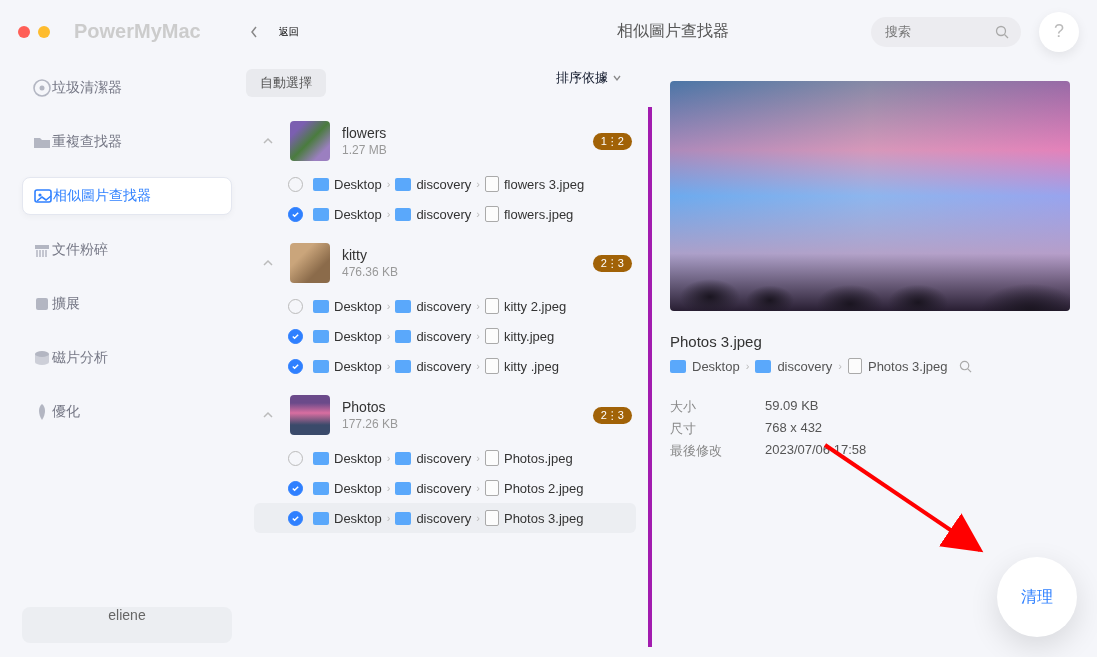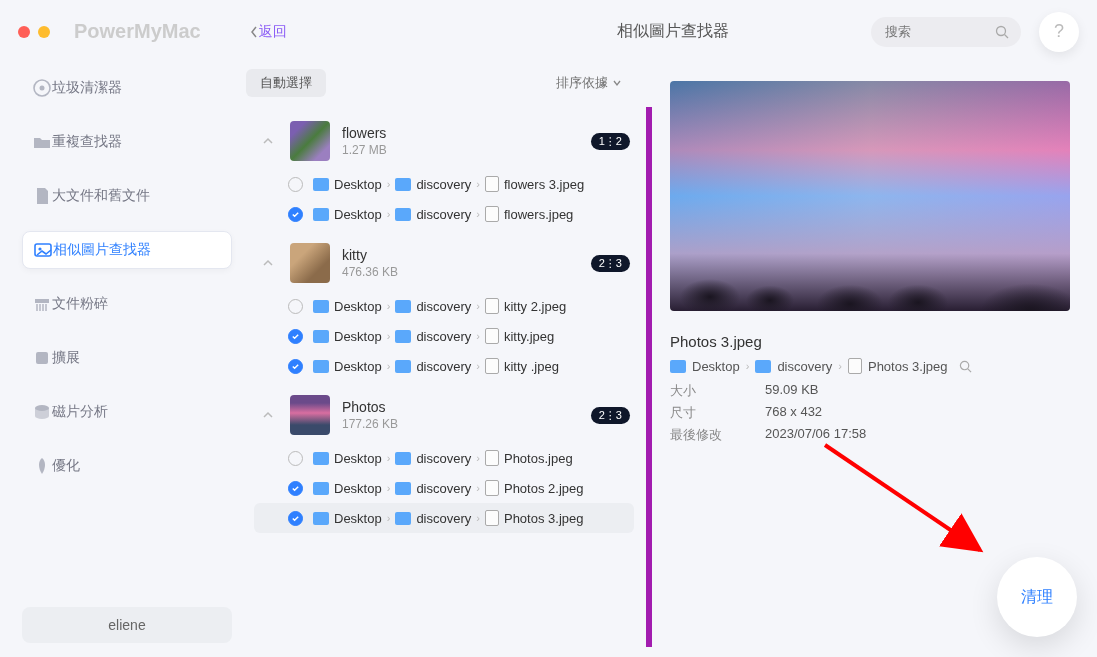--- a/index.html
+++ b/index.html
@@ -5,55 +5,55 @@
 * { margin: 0; padding: 0; box-sizing: border-box; font-family: -apple-system, "Helvetica Neue", Arial, sans-serif; }
 body { width: 1097px; height: 657px; background: #f5f6fa; color: #333; position: relative; overflow: hidden; border-radius: 10px; }
 
 
 .header { height: 63px; display: flex; align-items: center; padding: 10px 18px; }
 .traffic { display: flex; gap: 8px; }
 .dot { width: 12px; height: 12px; border-radius: 50%; }
 .dot.red { background: #ff5f57; }
 .dot.yellow { background: #febc2e; }
 .app-title { margin-left: 24px; font-size: 20px; font-weight: 600; color: #ccc; }
-.back { display: flex; align-items: center; gap: 0; margin-left: 48px; color: #8b5cf6; font-size: 14px; cursor: pointer; }
+.back { display: flex; align-items: center; gap: 20px; margin-left: 48px; color: #000000; font-size: 10px; cursor: pointer; }
 .page-title { margin-left: auto; margin-right: 142px; font-size: 16px; color: #555; }
 .search-wrap { position: relative; }
 .search-input { width: 150px; height: 30px; border: none; background: #ececf0; border-radius: 15px; padding: 0 34px 0 14px; font-size: 13px; color: #666; }
 .search-icon { position: absolute; right: 12px; top: 50%; transform: translateY(-50%); color: #aaa; }
 .help { width: 40px; height: 40px; border-radius: 50%; background: #fff; margin-left: 18px; display: flex; align-items: center; justify-content: center; color: #bbb; font-size: 18px; box-shadow: 0 4px 12px rgba(0,0,0,0.08); }
 
 
 .main { display: flex; height: calc(657px - 63px); }
 
 
 .sidebar { width: 246px; padding: 6px 14px 14px 22px; display: flex; flex-direction: column; }
 .nav { display: flex; flex-direction: column; gap: 16px; }
 .nav-item { display: flex; align-items: center; height: 38px; padding: 0 10px; border-radius: 8px; font-size: 14px; color: #757785; cursor: pointer; }
 .nav-item.active { background: #fff; border: 1px solid #e4e7f0; box-shadow: 0 2px 6px rgba(0,0,0,0.04); color: #2f80ff; }
 .nav-icon { width: 20px; height: 20px; display: flex; align-items: center; justify-content: center; color: #b3b6c2; flex-shrink: 0; }
 .nav-item.active .nav-icon { color: #2f80ff; }
-.user-chip { margin-top: auto; background: #eceef2; height: 36px; border-radius: 8px; display: flex; align-items: center; justify-content: center; font-size: 14px; color: #666; }
+.user-chip { margin-top: auto; background: #eceef2; height: 36px; border-radius: 8px; display: flex; align-items: flex-start; justify-content: center; font-size: 14px; color: #666; }
 
 
 .center { width: 406px; padding: 6px 0 0 0; position: relative; display: flex; flex-direction: column; }
-.toolbar { display: flex; align-items: center; padding: 0 10px 10px 0; }
+.toolbar { display: flex; align-items: flex-start; padding: 0 10px 10px 0; }
 .auto-btn { background: #e9eaee; border: none; height: 28px; padding: 0 14px; border-radius: 6px; font-size: 13px; color: #555; cursor: pointer; }
-.sort { margin-left: auto; margin-right: 20px; font-size: 13px; color: #737373; cursor: pointer; display: flex; align-items: center; gap: 4px; }
-.list { overflow-y: auto; padding-right: 4px; border-right: 6px solid #a21caf; height: 540px; }
+.sort { margin-left: auto; margin-right: 20px; font-size: 13px; color: #0f172a; cursor: pointer; display: flex; align-items: center; gap: 4px; }
+.list { overflow-y: auto; padding-right: 4px; border-right: 4px solid #a21caf; height: 540px; }
 .group-head { display: flex; align-items: center; padding: 14px 12px 8px 12px; gap: 12px; }
 .chev { width: 20px; color: #bbb; display: flex; justify-content: center; cursor: pointer; }
 .thumb { width: 40px; height: 40px; border-radius: 4px; background: #888; flex-shrink: 0; }
 .thumb.flowers { background: linear-gradient(135deg,#7b5fb0 20%,#4a7c3e 50%,#9b7fc0 80%); }
 .thumb.kitty   { background: linear-gradient(135deg,#caa57b 30%,#8b6b4a 70%); }
 .thumb.photos  { background: linear-gradient(180deg,#6b4a8a 20%,#d86ea0 45%,#3a4a6a 75%); }
 .ghead-text { display: flex; flex-direction: column; gap: 2px; }
 .gname { font-size: 14px; color: #333; }
 .gsize { font-size: 12px; color: #999; }
-.badge { margin-left: auto; background: #0f172a; color: #fff; font-size: 11px; padding: 2px 8px; border-radius: 10px; }
+.badge { margin-left: auto; background: #a16207; color: #fff; font-size: 11px; padding: 2px 8px; border-radius: 10px; }
 
 .row { display: flex; align-items: center; height: 30px; padding: 0 12px 0 34px; gap: 10px; font-size: 13px; color: #333; border-radius: 6px; margin: 0 8px; }
 .row.sel { background: #eceef2; }
 .cb { width: 15px; height: 15px; border-radius: 50%; border: 1.5px solid #bbb; flex-shrink: 0; cursor: pointer; display: flex; align-items: center; justify-content: center; }
 .cb.on { background: #2f80ff; border-color: #2f80ff; color: #fff; }
 .pathseg { display: flex; align-items: center; gap: 5px; overflow: hidden; }
 .fold { width: 16px; height: 13px; background: #5aa8fb; border-radius: 2px; flex-shrink: 0; }
 .file { width: 14px; height: 16px; border: 1px solid #aaa; border-radius: 2px; flex-shrink: 0; position: relative; background: #fcfcfc; }
 .psep { color: #bbb; font-size: 11px; }
 
@@ -66,21 +66,21 @@
 }
 .pv-rocks { position: absolute; bottom: 0; left: 0; right: 0; height: 70px;
   background: radial-gradient(ellipse 50px 30px at 10% 80%, #1a1520, transparent 60%),
               radial-gradient(ellipse 40px 25px at 25% 85%, #1a1520, transparent 60%),
               radial-gradient(ellipse 60px 35px at 45% 90%, #1a1520, transparent 55%),
               radial-gradient(ellipse 50px 30px at 62% 88%, #1a1520, transparent 60%),
               radial-gradient(ellipse 90px 50px at 90% 100%, #1a1520, transparent 55%);
 }
 .pv-title { font-size: 15px; color: #333; margin-top: 22px; }
 .pv-path { display: flex; align-items: center; gap: 6px; font-size: 13px; color: #555; margin-top: 8px; }
-.pv-meta { margin-top: 8px; font-size: 13px; color: #555; display: grid; grid-template-columns: 95px 1fr; row-gap: 4px; }
+.pv-meta { margin-top: 24px; font-size: 13px; color: #555; display: grid; grid-template-columns: 95px 1fr; row-gap: 4px; }
 .pv-meta .lab { color: #888; }
 .mag { color: #aaa; margin-left: 6px; }
 
 
 .clean-btn { position: absolute; right: 20px; bottom: 20px; width: 80px; height: 80px; border-radius: 50%; background: #fff; box-shadow: 0 10px 30px rgba(0,0,0,0.12); display: flex; align-items: center; justify-content: center; font-size: 16px; color: #2f80ff; cursor: pointer; border: none; }
 
 
 .arrow-svg { position: absolute; left: 820px; top: 440px; pointer-events: none; }
 
 svg { display: block; }
@@ -130,28 +130,20 @@
           </span>
         <span>垃圾清潔器</span>
       </div>
       <div class="nav-item">
         <span class="nav-icon">
             <svg width="20" height="20" viewBox="0 0 20 20">
               <path d="M2 6 L8 6 L10 8 L18 8 L18 16 L2 16 Z" fill="currentColor"></path>
             </svg>
           </span>
         <span>重複查找器</span>
-      </div>
-      <div class="nav-item">
-        <span class="nav-icon">
-            <svg width="20" height="20" viewBox="0 0 20 20">
-              <path d="M5 2 H13 L16 5 V18 H5 Z" fill="currentColor"></path>
-            </svg>
-          </span>
-        <span>大文件和舊文件</span>
       </div>
       <div class="nav-item active">
         <span class="nav-icon">
             <svg width="20" height="20" viewBox="0 0 20 20">
               <rect x="2" y="4" width="16" height="12" rx="2" stroke="currentColor" stroke-width="1.6" fill="none"></rect>
               <circle cx="7" cy="9" r="1.6" fill="currentColor"></circle>
               <path d="M4 15 L9 11 L13 14 L18 10" stroke="currentColor" stroke-width="1.6" fill="none"></path>
             </svg>
           </span>
         <span>相似圖片查找器</span>

